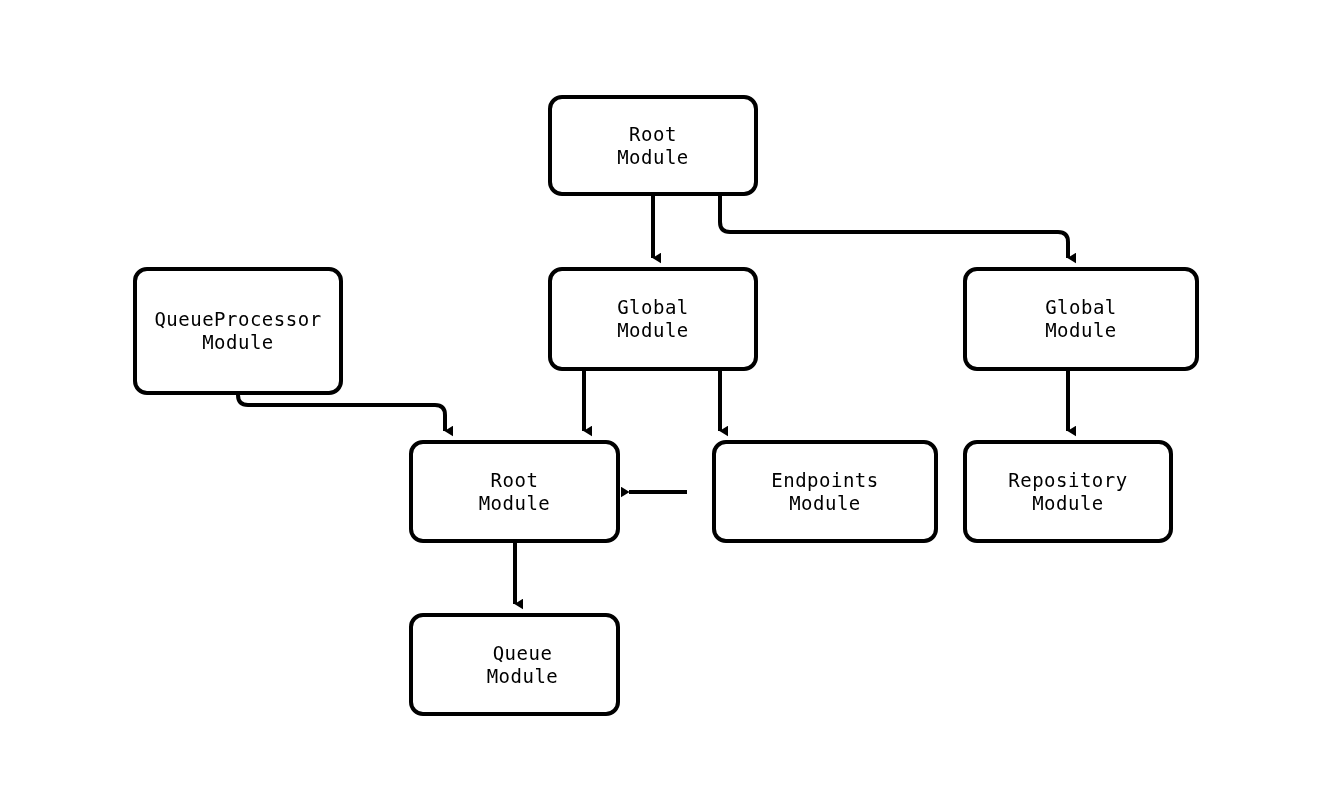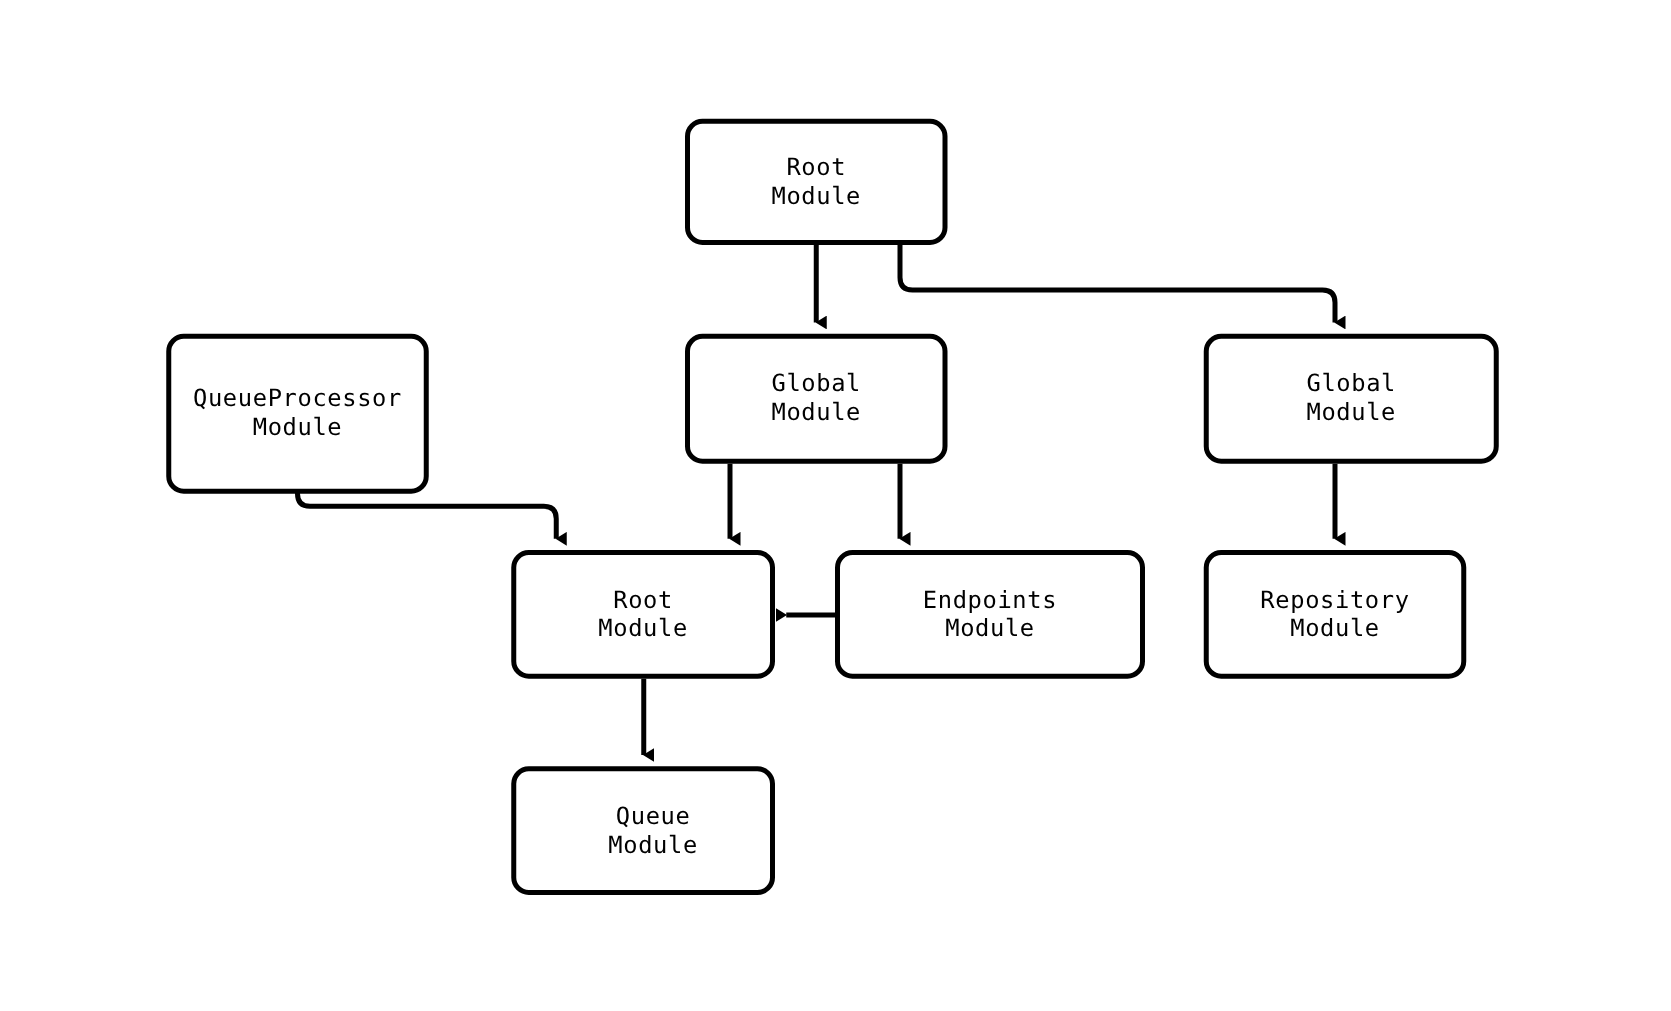--- a/index.html
+++ b/index.html
@@ -109,21 +109,21 @@
     <div class="node" style="left:963px; top:267px; width:236px; height:104px;">
       <span class="node-line">Global</span>
       <span class="node-line">Module</span>
     </div>
 
     <div class="node" style="left:409px; top:440px; width:211px; height:103px;">
       <span class="node-line">Root</span>
       <span class="node-line">Module</span>
     </div>
 
-    <div class="node" style="left:668px; top:440px; width:248px; height:103px;justify-content:center;">
+    <div class="node" style="left:712px; top:440px; width:226px; height:103px;justify-content:center;">
       <span class="node-line">Endpoints</span>
       <span class="node-line">Module</span>
     </div>
 
     <div class="node" style="left:963px; top:440px; width:210px; height:103px;justify-content:center;">
       <span class="node-line">Repository</span>
       <span class="node-line">Module</span>
     </div>
 
     <div class="node" style="left:409px; top:613px; width:211px; height:103px;padding-left:16px;">

